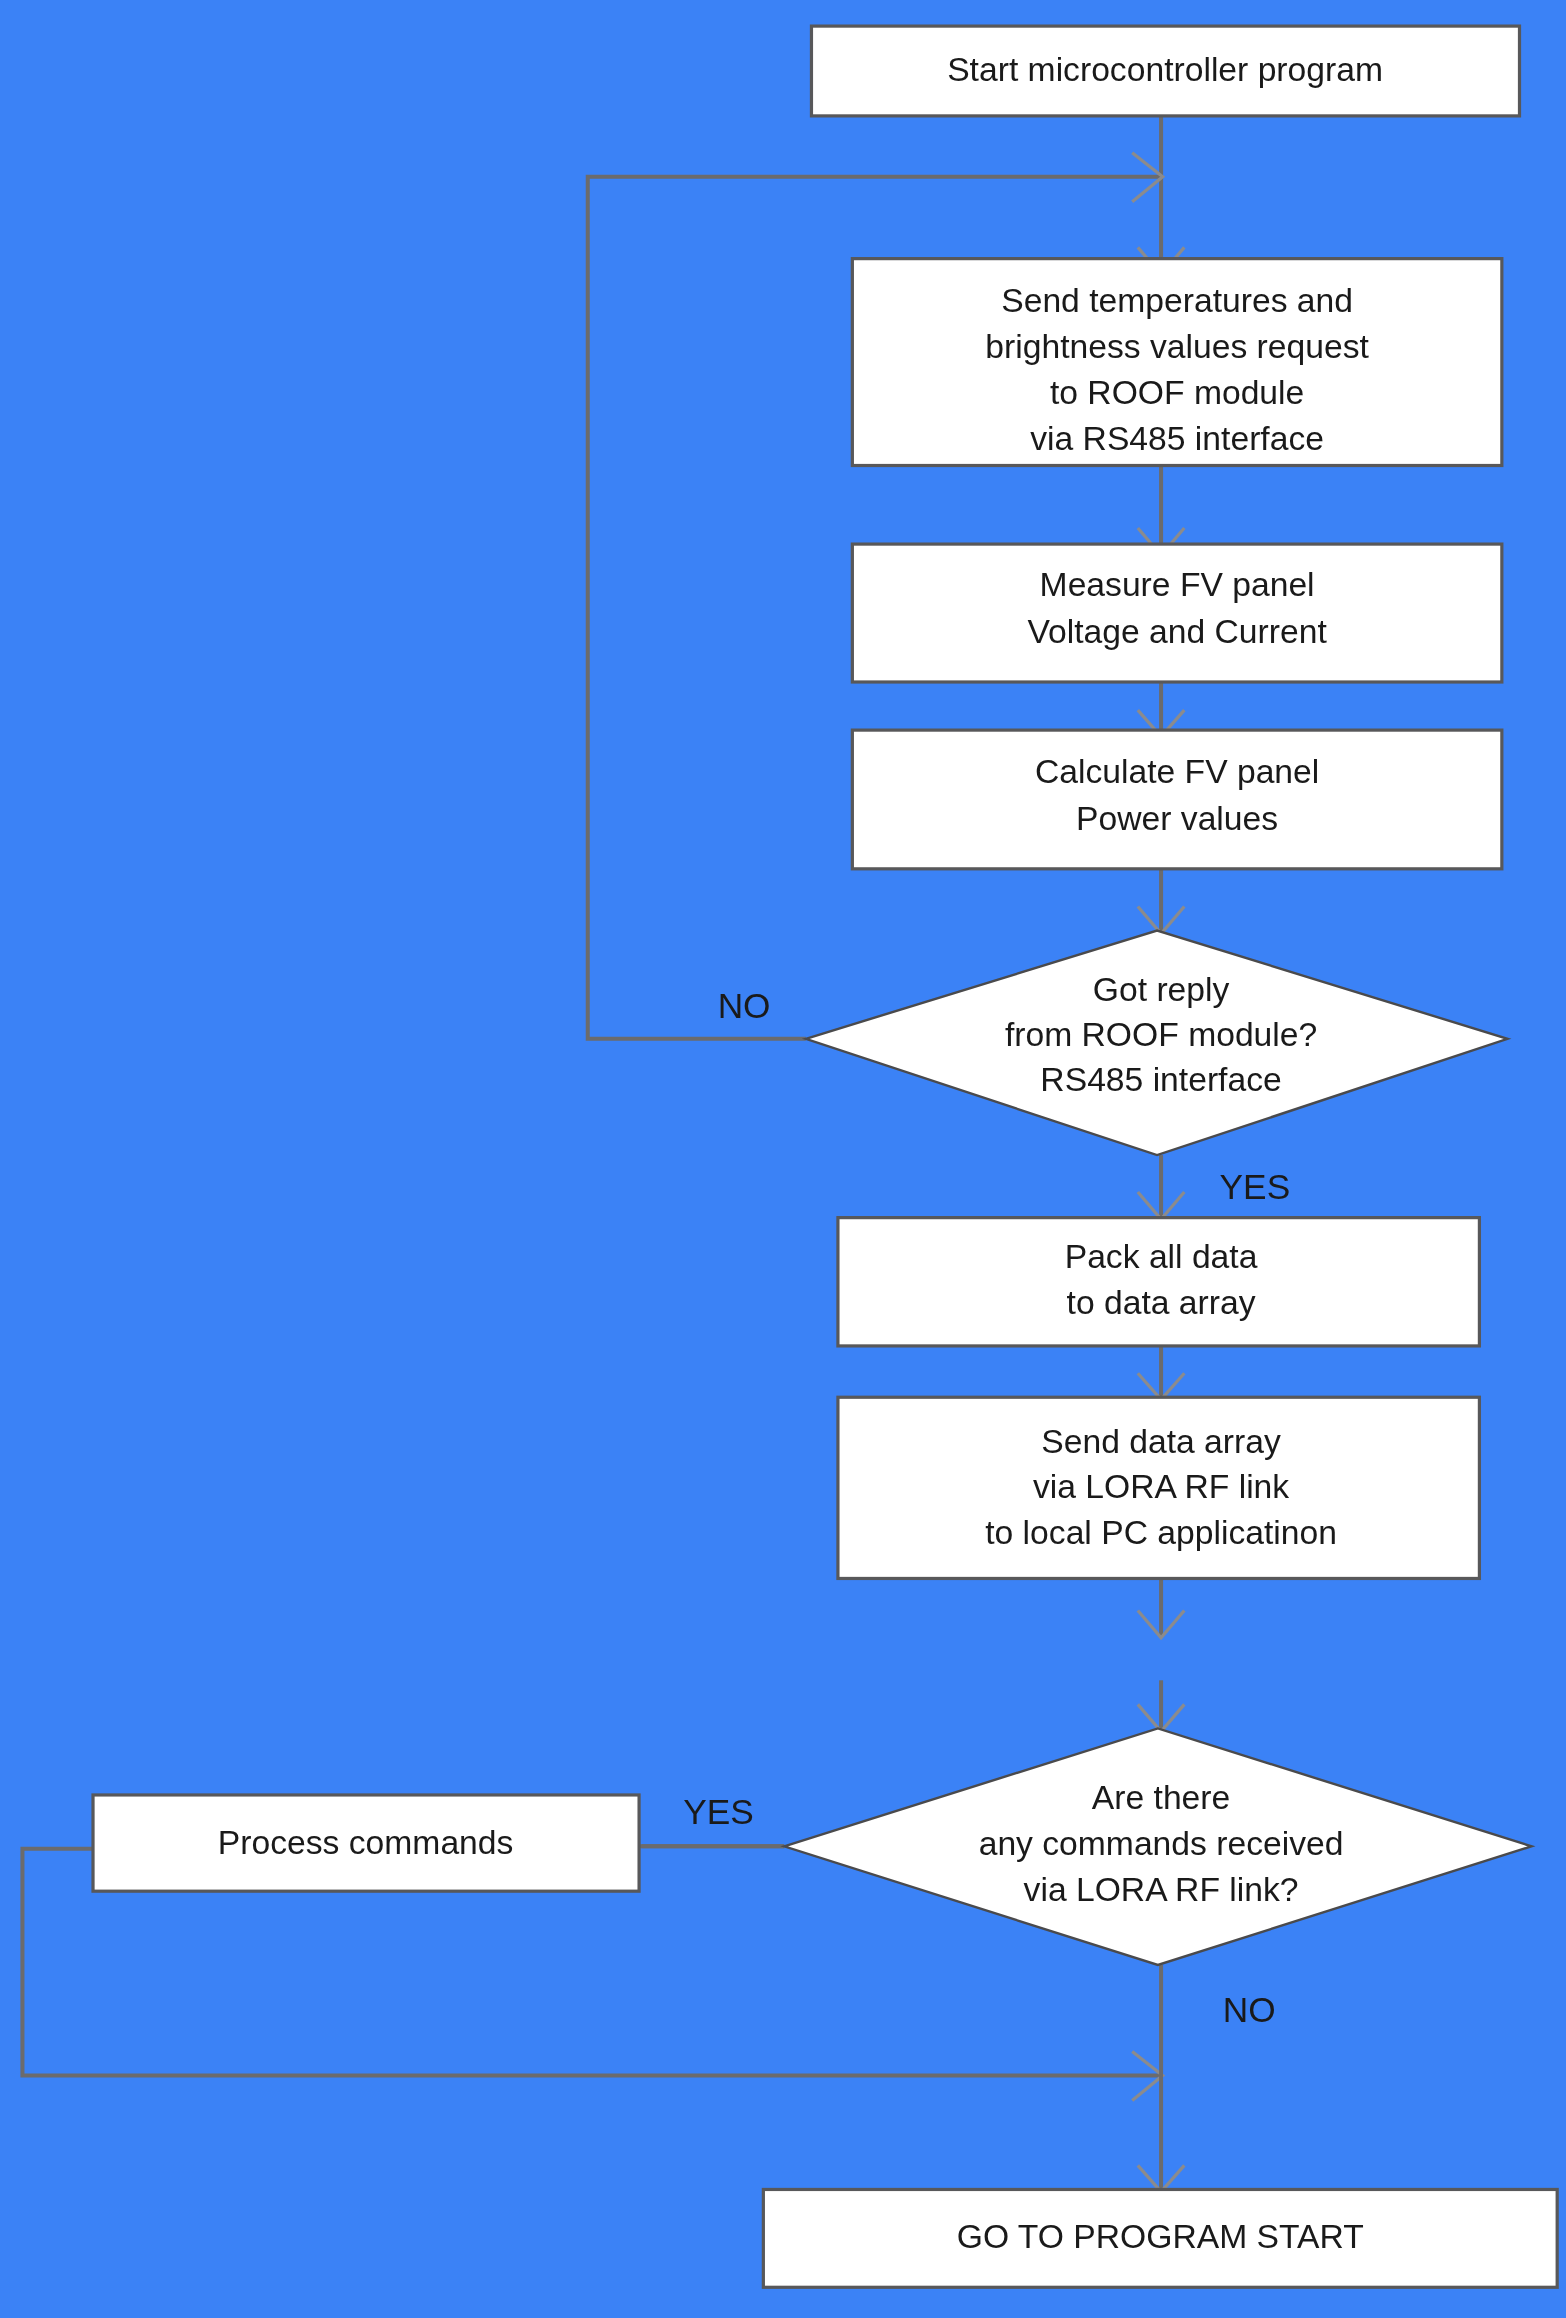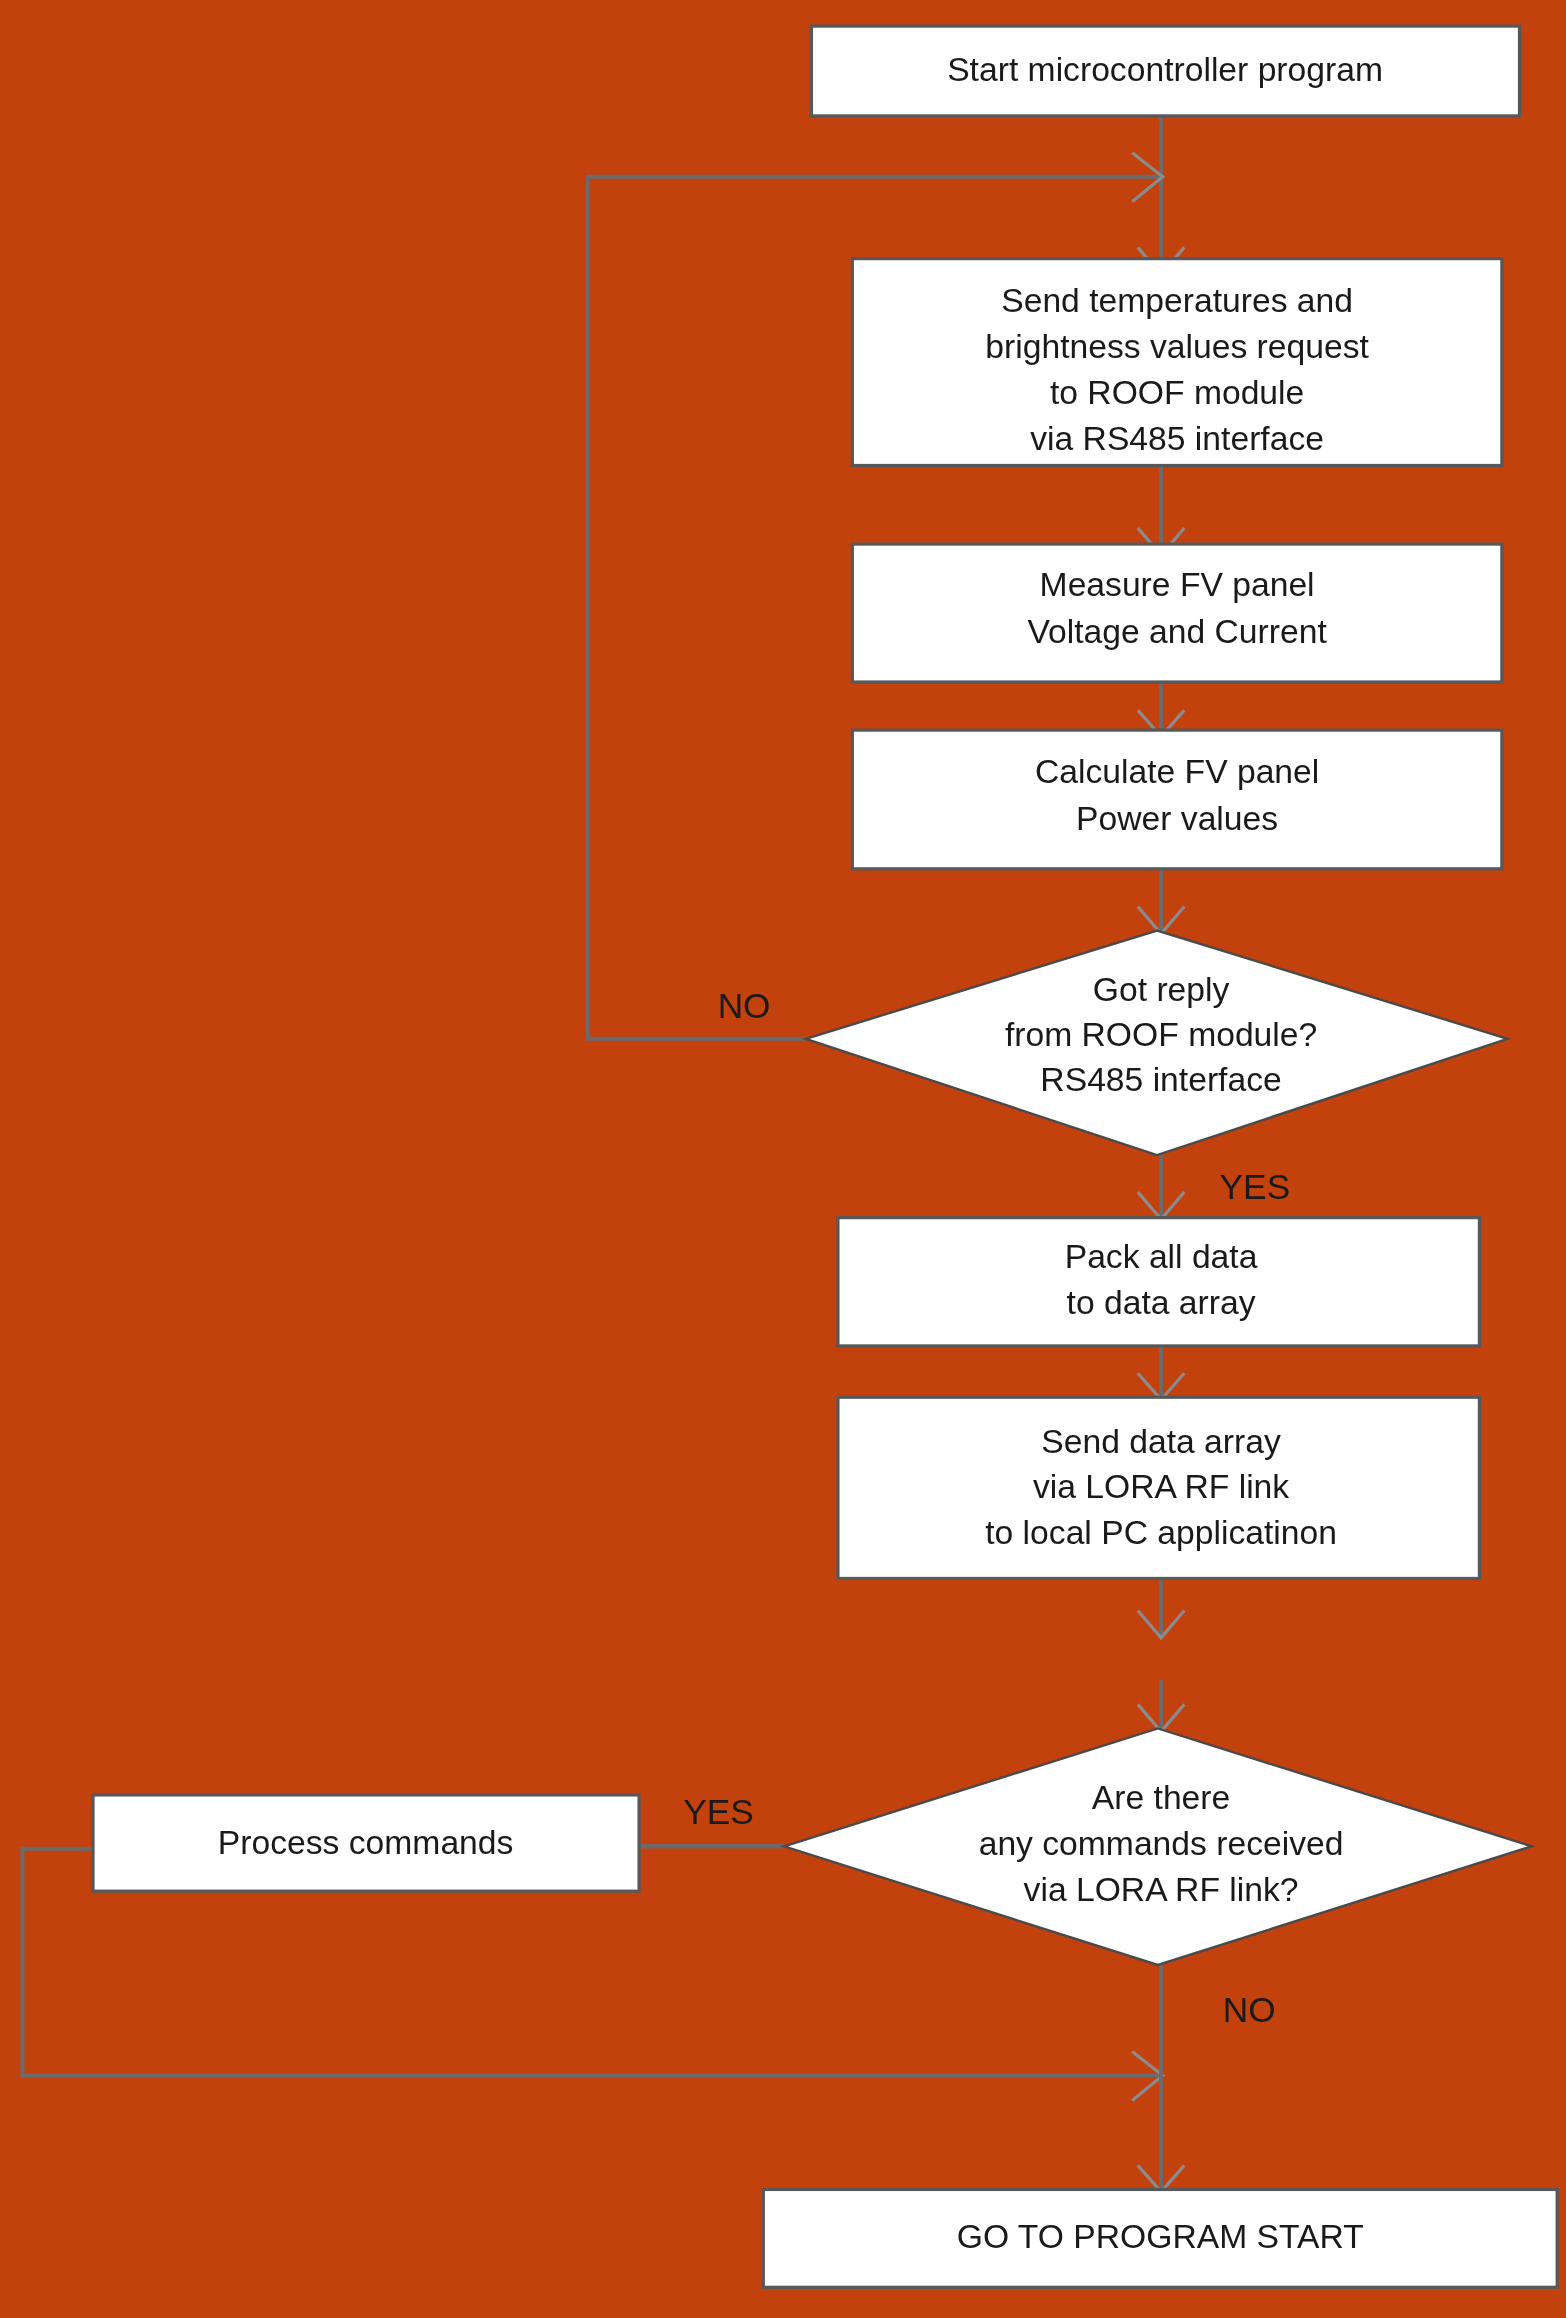--- a/index.html
+++ b/index.html
@@ -8,21 +8,21 @@
     padding: 0;
     background: #ffffff;
   }
   body {
     font-family: "Liberation Sans", sans-serif;
   }
   #flowchart-root {
     position: relative;
     width: 1566px;
     height: 2319px;
-    background: #c2410c;
+    background: #3b82f6;
     overflow: hidden;
   }
   svg.flow-canvas {
     position: absolute;
     top: 0;
     left: 0;
     width: 1566px;
     height: 2319px;
     display: block;
   }

